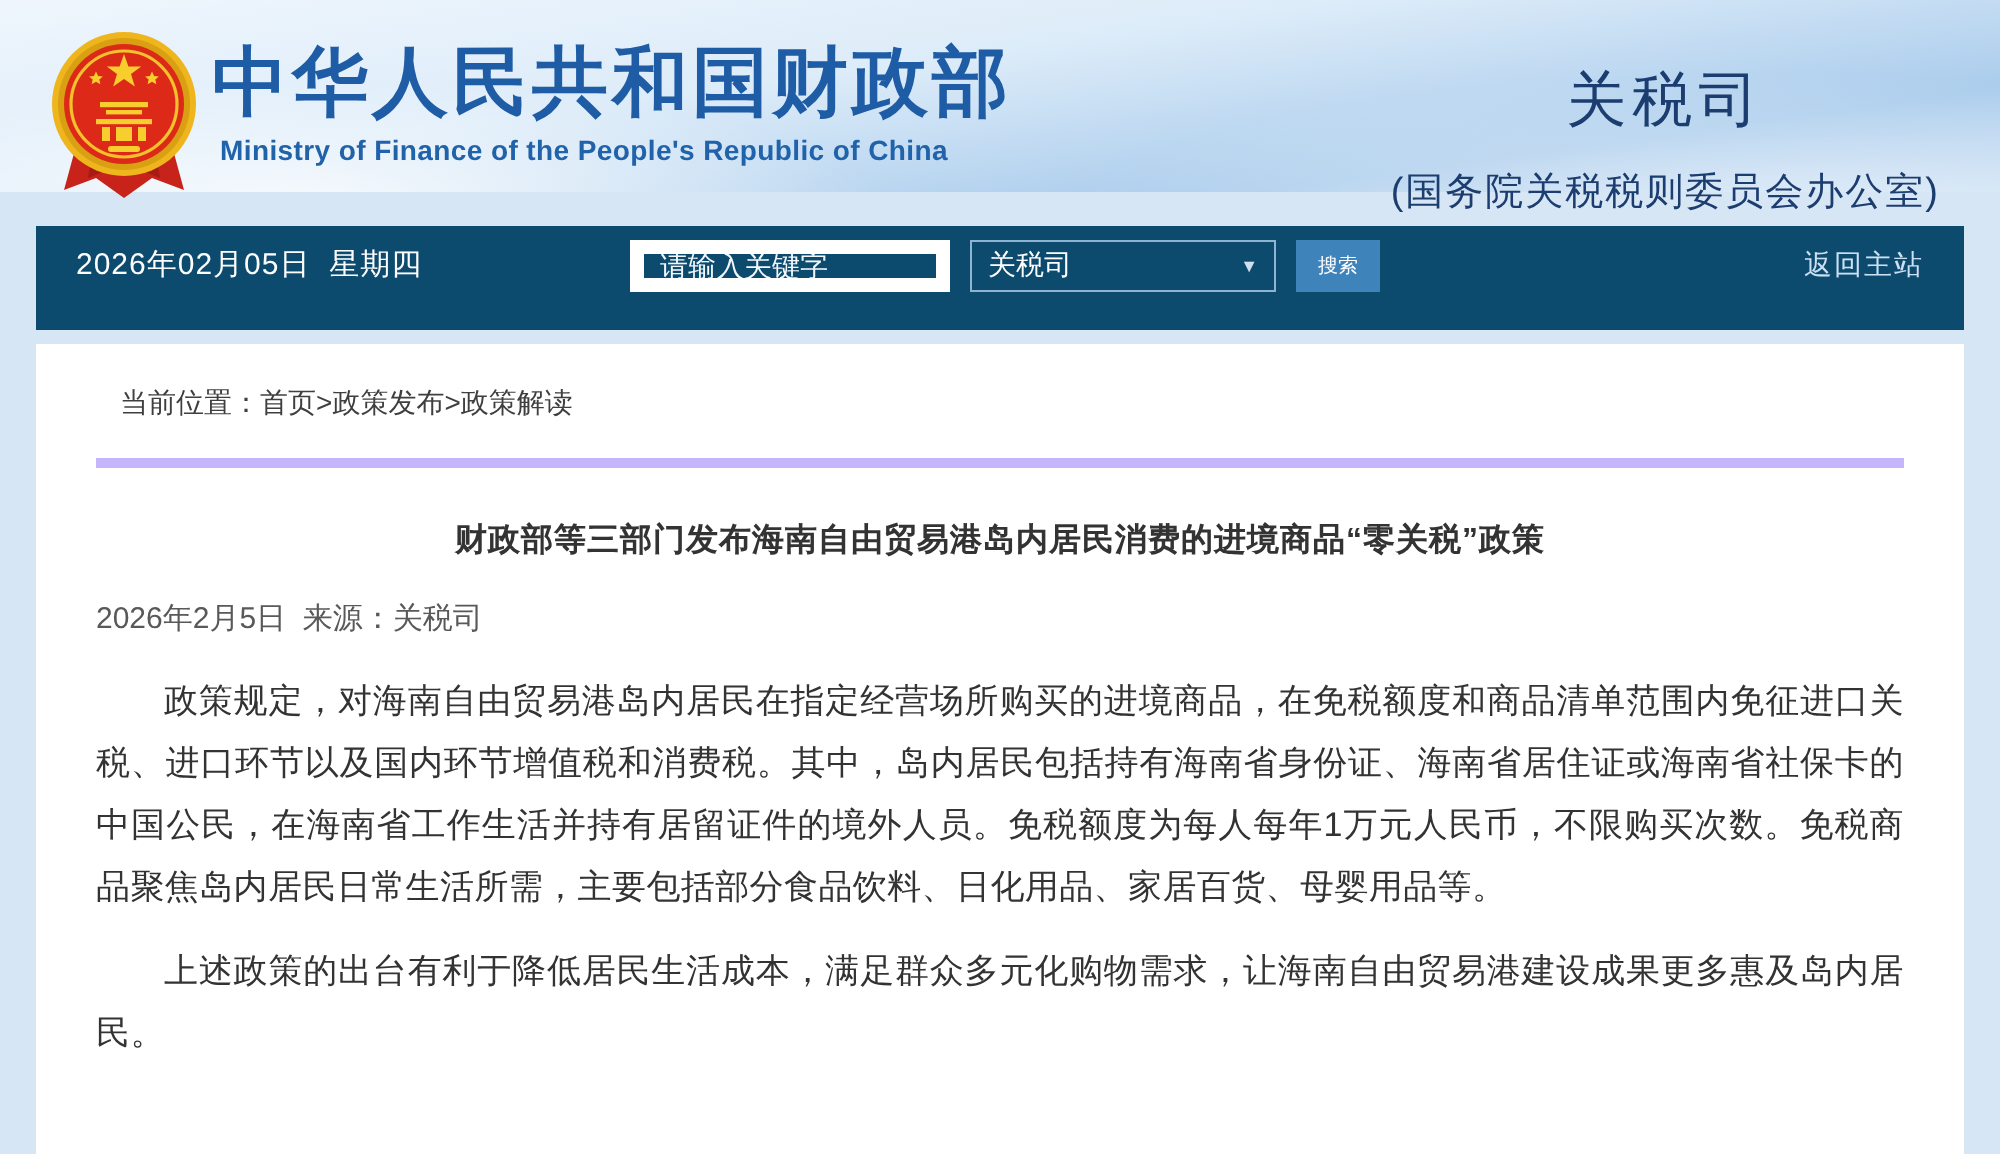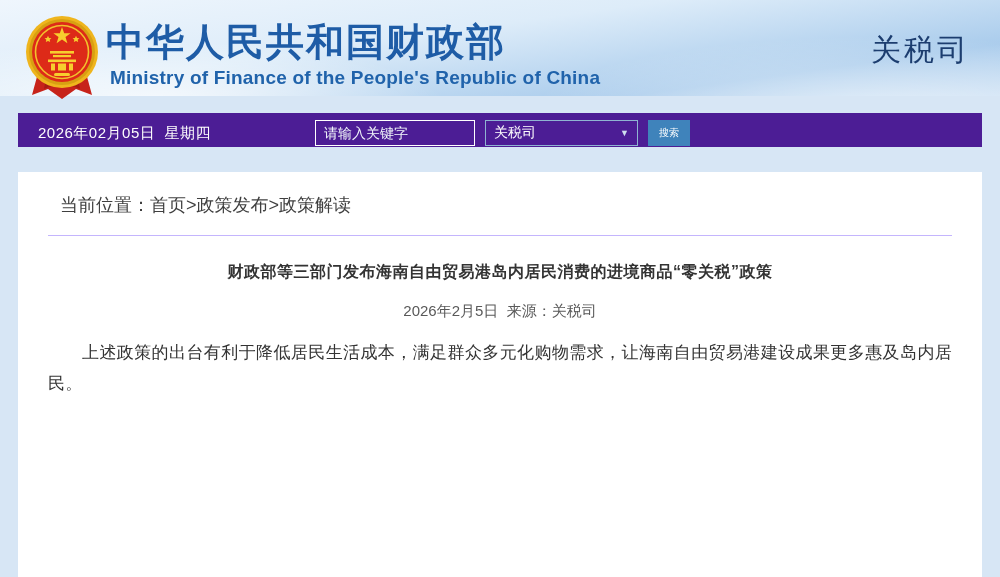--- a/index.html
+++ b/index.html
@@ -19,39 +19,39 @@
       radial-gradient(ellipse 500px 110px at 88% 118%, rgba(255,255,255,.6), rgba(255,255,255,0) 70%),
       linear-gradient(172deg, #eff6fd 0%, #ddecf9 40%, #aaccec 78%, #c3dbf2 100%);
   }
   .emblem { position: absolute; left: 24px; top: 11px; width: 76px; height: 92px; }
   .brand { position: absolute; left: 106px; top: 20px; }
   .brand-cn {
     font-size: 38px; font-weight: bold; color: #1e5ca6;
     letter-spacing: 2px; line-height: 44px; white-space: nowrap;
   }
   .brand-en {
-    font-size: 19px; font-weight: bold; color: #2063ab;
+    font-size: 14px; font-weight: bold; color: #2063ab;
     letter-spacing: .2px; margin-top: 3px; padding-left: 4px; white-space: nowrap;
   }
   .dept { position: absolute; right: 30px; top: 30px; text-align: center; }
   .dept-name { font-size: 30px; color: #1c3d6f; letter-spacing: 3px; font-weight: 500; }
   .dept-sub { font-size: 19px; color: #1c3d6f; margin-top: 12px; letter-spacing: 1px; white-space: nowrap; }
 
   
   .navbar {
-    position: absolute; left: 18px; right: 18px; top: 113px; height: 34px;
-    background: #4c1d95;
+    position: absolute; left: 18px; right: 18px; top: 113px; height: 52px;
+    background: #0c4a6e;
   }
   .nav-date {
     position: absolute; left: 20px; top: 0; line-height: 39px;
     color: #fdfdfd; font-size: 15px; letter-spacing: .5px; white-space: pre;
   }
   .search-input {
     position: absolute; left: 297px; top: 7px; width: 160px; height: 26px;
-    background: transparent; border: 1px solid #ffffff; color: #fff;
+    background: transparent; border: 7px solid #ffffff; color: #fff;
     font-size: 14px; padding: 0 8px; outline: none;
     font-family: "Liberation Sans", "DejaVu Sans", sans-serif;
   }
   .search-input::placeholder { color: #f2f7fb; opacity: 1; }
   .search-select {
     position: absolute; left: 467px; top: 7px; width: 153px; height: 26px;
     border: 1px solid #8fb3d2; color: #fff; font-size: 14px;
     display: flex; align-items: center; padding: 0 8px; cursor: pointer;
   }
   .search-select .caret { margin-left: auto; font-size: 9px; color: #cfe0ee; }
@@ -64,30 +64,30 @@
     position: absolute; right: 20px; top: 0; line-height: 39px;
     color: #cbe0f2; font-size: 14px; text-decoration: none; letter-spacing: 1px;
   }
 
   
   .content-card {
     position: absolute; left: 18px; right: 18px; top: 172px; bottom: 0;
     background: #ffffff; padding: 0 30px;
   }
   .breadcrumb {
-    padding: 21px 0 18px 12px; font-size: 18px; color: #3f3f3f;
-    border-bottom: 1px solid #c4b5fd;
+    padding: 21px 0 18px 12px; font-size: 14px; color: #3f3f3f;
+    border-bottom: 5px solid #c4b5fd;
   }
   .breadcrumb a { color: #3f3f3f; text-decoration: none; }
   .article-title {
     margin-top: 26px; text-align: center;
     font-size: 16px; font-weight: bold; color: #333; letter-spacing: .5px;
   }
   .article-meta {
-    margin-top: 19px; text-align: center; font-size: 15px; color: #595959; white-space: pre;
+    margin-top: 19px; font-size: 15px; color: #595959; white-space: pre;
   }
   .article-body { margin-top: 16px; }
   .article-body p {
     font-size: 17px; color: #333; line-height: 31px;
     text-indent: 2em; text-align: justify; margin-bottom: 11px;
     letter-spacing: .2px;
   }
 </style>
 </head>
 <body>
@@ -121,45 +121,48 @@
       <rect x="30" y="62" width="16" height="3" rx="1.5" fill="#f7ce2e"></rect>
     </svg>
 
     <div class="brand">
       <div class="brand-cn">中华人民共和国财政部</div>
       <div class="brand-en">Ministry of Finance of the People's Republic of China</div>
     </div>
 
     <div class="dept">
       <div class="dept-name">关税司</div>
+      <div class="dept-sub">(国务院关税税则委员会办公室)</div>
     </div>
   </div>
 
   <div class="navbar">
     <span class="nav-date">2026年02月05日  星期四</span>
 
     <input class="search-input" type="text" placeholder="请输入关键字" style="">
 
     <div class="search-select">
       <span>关税司</span>
       <span class="caret">▼</span>
     </div>
 
     <button class="search-btn">搜索</button>
 
+    <a class="home-link" href="#">返回主站</a>
   </div>
 
   <div class="content-card">
 
     <div class="breadcrumb">
       <span>当前位置：</span><a href="#">首页</a><span>&gt;</span><a href="#">政策发布</a><span>&gt;</span><a href="#">政策解读</a>
     </div>
 
     <h1 class="article-title">财政部等三部门发布海南自由贸易港岛内居民消费的进境商品“零关税”政策</h1>
 
     <div class="article-meta">2026年2月5日  来源：关税司</div>
 
     <div class="article-body">
+      <p>政策规定，对海南自由贸易港岛内居民在指定经营场所购买的进境商品，在免税额度和商品清单范围内免征进口关税、进口环节以及国内环节增值税和消费税。其中，岛内居民包括持有海南省身份证、海南省居住证或海南省社保卡的中国公民，在海南省工作生活并持有居留证件的境外人员。免税额度为每人每年1万元人民币，不限购买次数。免税商品聚焦岛内居民日常生活所需，主要包括部分食品饮料、日化用品、家居百货、母婴用品等。</p>
       <p>上述政策的出台有利于降低居民生活成本，满足群众多元化购物需求，让海南自由贸易港建设成果更多惠及岛内居民。</p>
     </div>
 
   </div>
 </div>
 
 </body></html>

